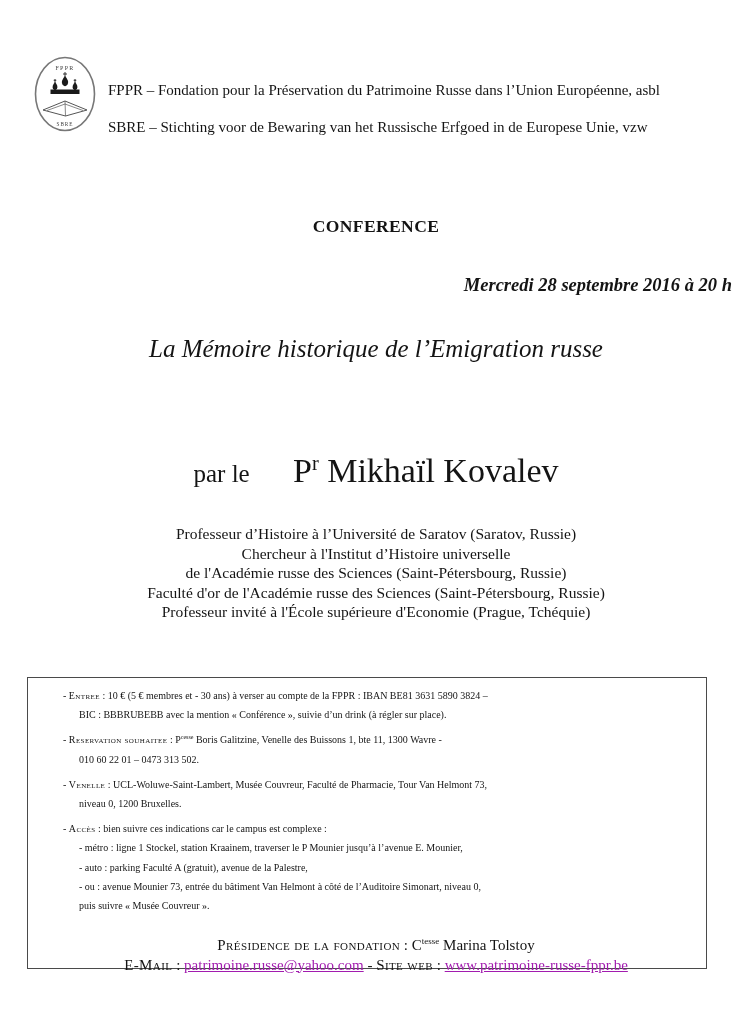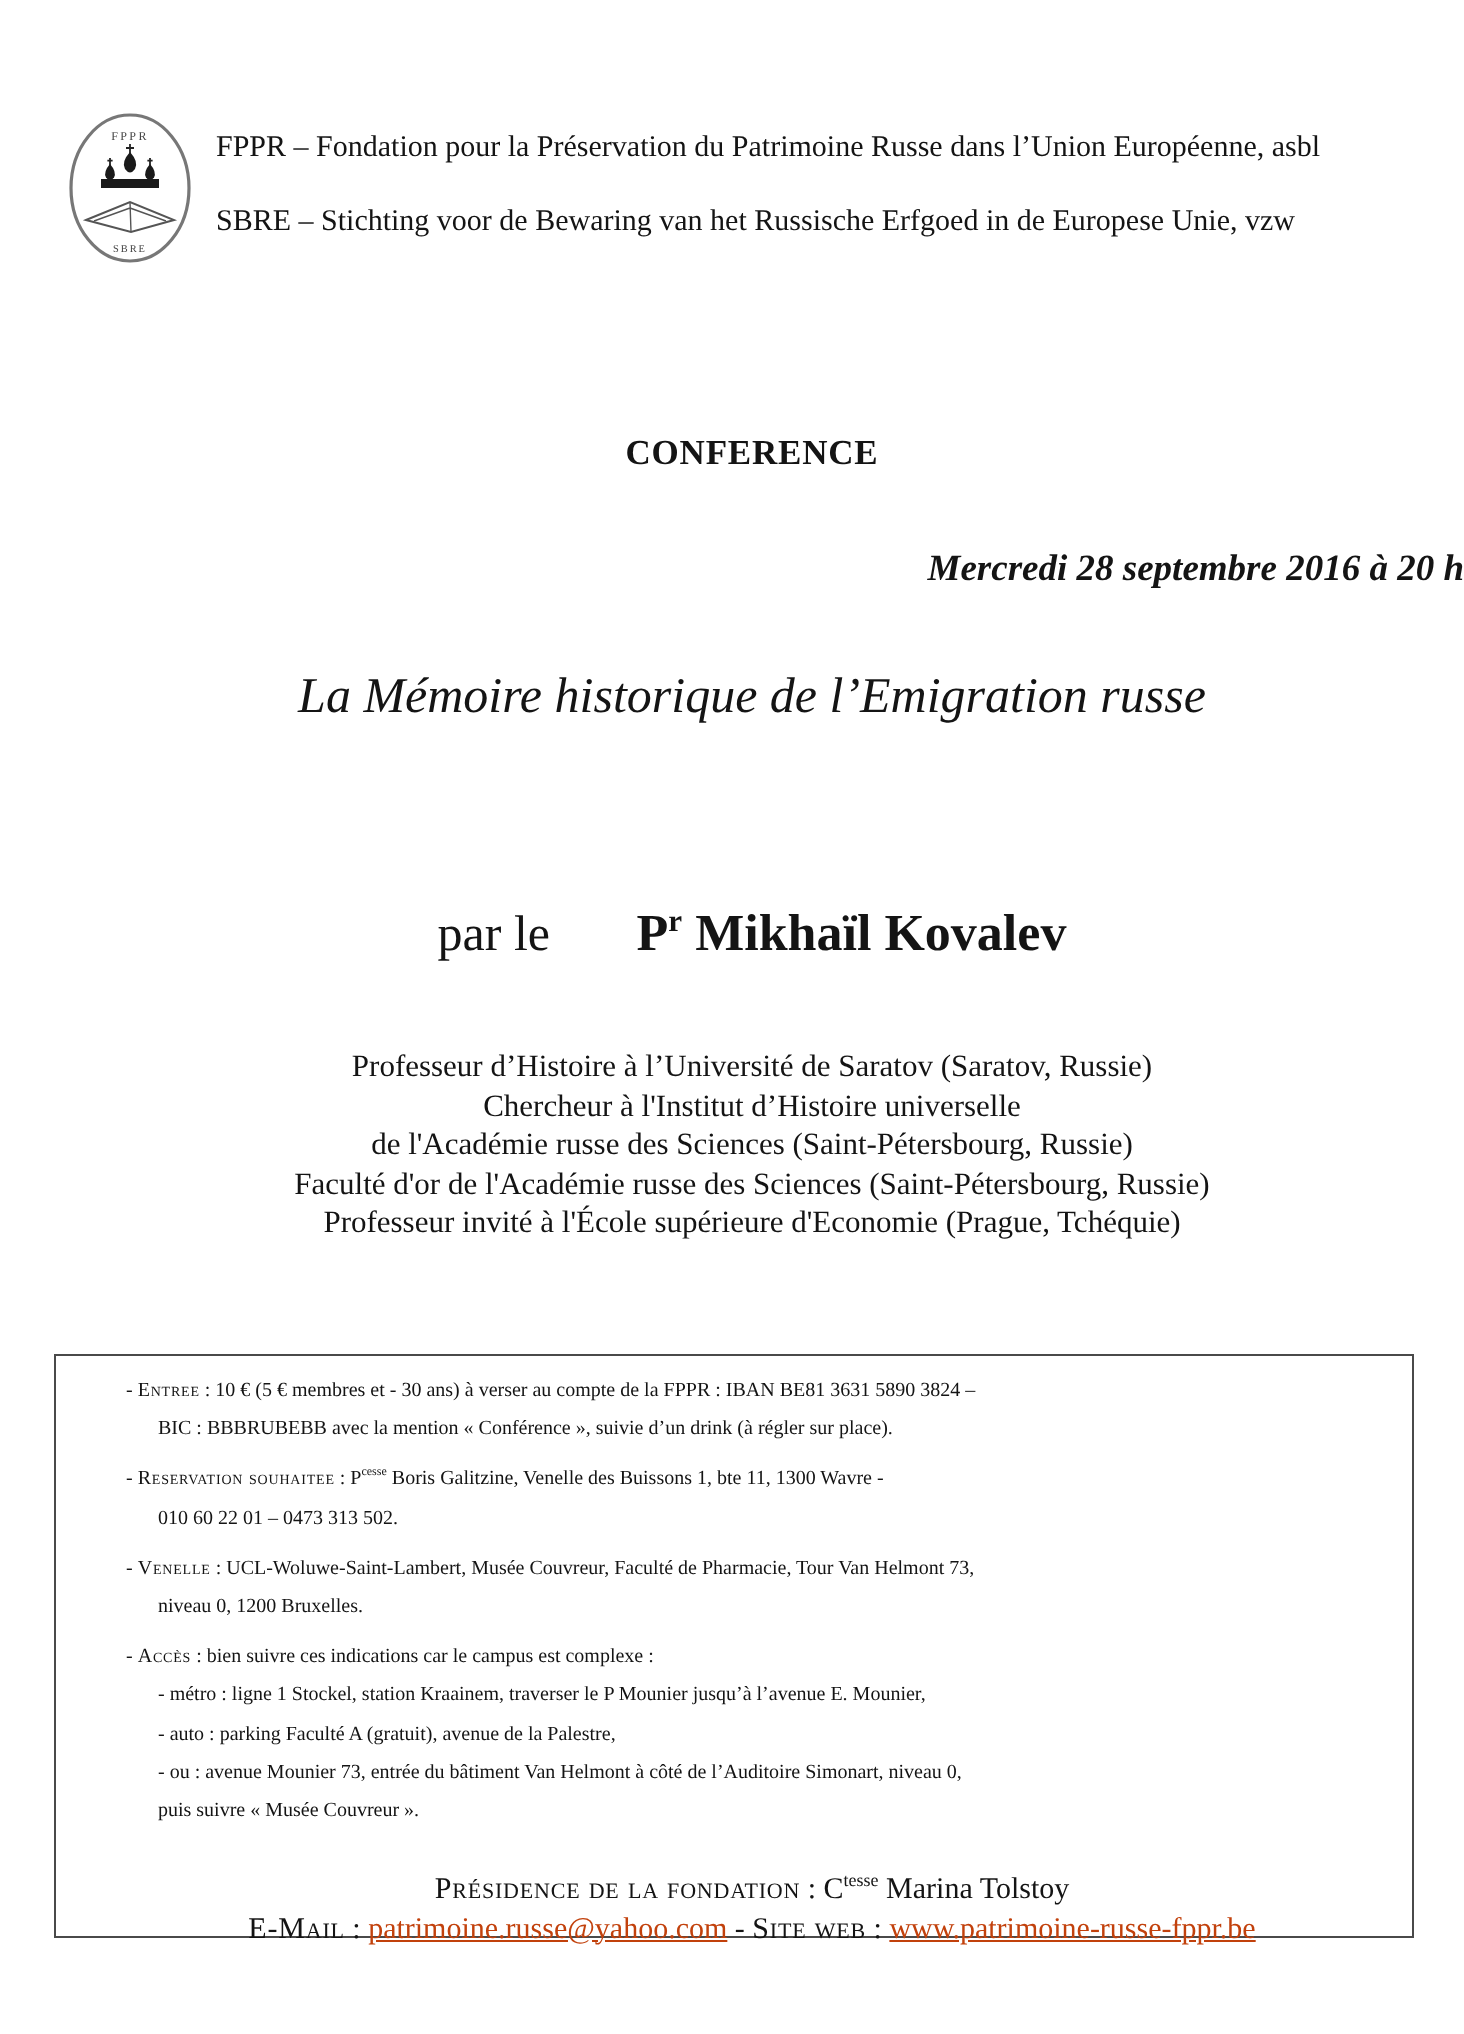--- a/index.html
+++ b/index.html
@@ -9,49 +9,49 @@
     margin:0 auto;
     background:#ffffff;
     color:#141414;
     font-family:"Liberation Serif","DejaVu Serif",serif;
     overflow:hidden;
   }
   
   .header { position:absolute; top:56px; left:34px; right:24px; display:flex; align-items:flex-start; }
   .logo { width:62px; height:76px; flex:0 0 auto; }
   .org-lines { margin-left:12px; font-size:15px; line-height:20px; }
-  .org-line1 { margin-top:8px; }
+  .org-line1 { margin-top:24px; }
   .org-line2 { margin-top:17px; }
 
   
   .centered { position:absolute; left:0; right:0; text-align:center;padding-left:20px; }
   .kicker { top:216px; font-size:17.5px; font-weight:bold; letter-spacing:0.4px; }
   .date-line { top:275px; font-size:18.5px; font-weight:bold; font-style:italic;text-align:right; }
   .title { top:326px; font-size:25px; font-style:italic; line-height:46px; }
   .speaker { top:452px; font-size:25px; }
-  .speaker-name { font-weight:bold; font-size:26px;margin-left:37px; }
+  .speaker-name { font-weight:normal; font-size:34px;margin-left:37px; }
   sup.small-sup { font-size:60%; vertical-align:super; line-height:0; }
 
   .credentials { top:524px; font-size:15.5px; line-height:19.6px; }
 
   
   .info-box {
     position:absolute; top:677px; left:27px; width:680px; height:292px;
     border:1.5px solid #4a4a4a; box-sizing:border-box;
     padding:8px 16px 0 35px;
     font-size:10px; line-height:19.2px;
   }
   .box-item { padding-left:16px; text-indent:-16px; margin-bottom:6px; }
   .box-item:last-child { margin-bottom:0; }
   .sub { text-indent:0; }
   .sc { font-variant:small-caps; letter-spacing:0.4px; }
 
   
   .footer { top:936px; font-size:15px; line-height:19.5px; }
-  a.doc-link { color:#c2410c; text-decoration:underline; cursor:pointer; }
+  a.doc-link { color:#a21caf; text-decoration:underline; cursor:pointer; }
 </style>
 </head>
 <body>
 
 <div class="page">
 
   <div class="header">
     <div class="logo">
       <svg viewBox="0 0 62 76" width="62" height="76">
         <ellipse cx="31" cy="38" rx="29.5" ry="36.5" fill="#ffffff" stroke="#777" stroke-width="1.6"></ellipse>

